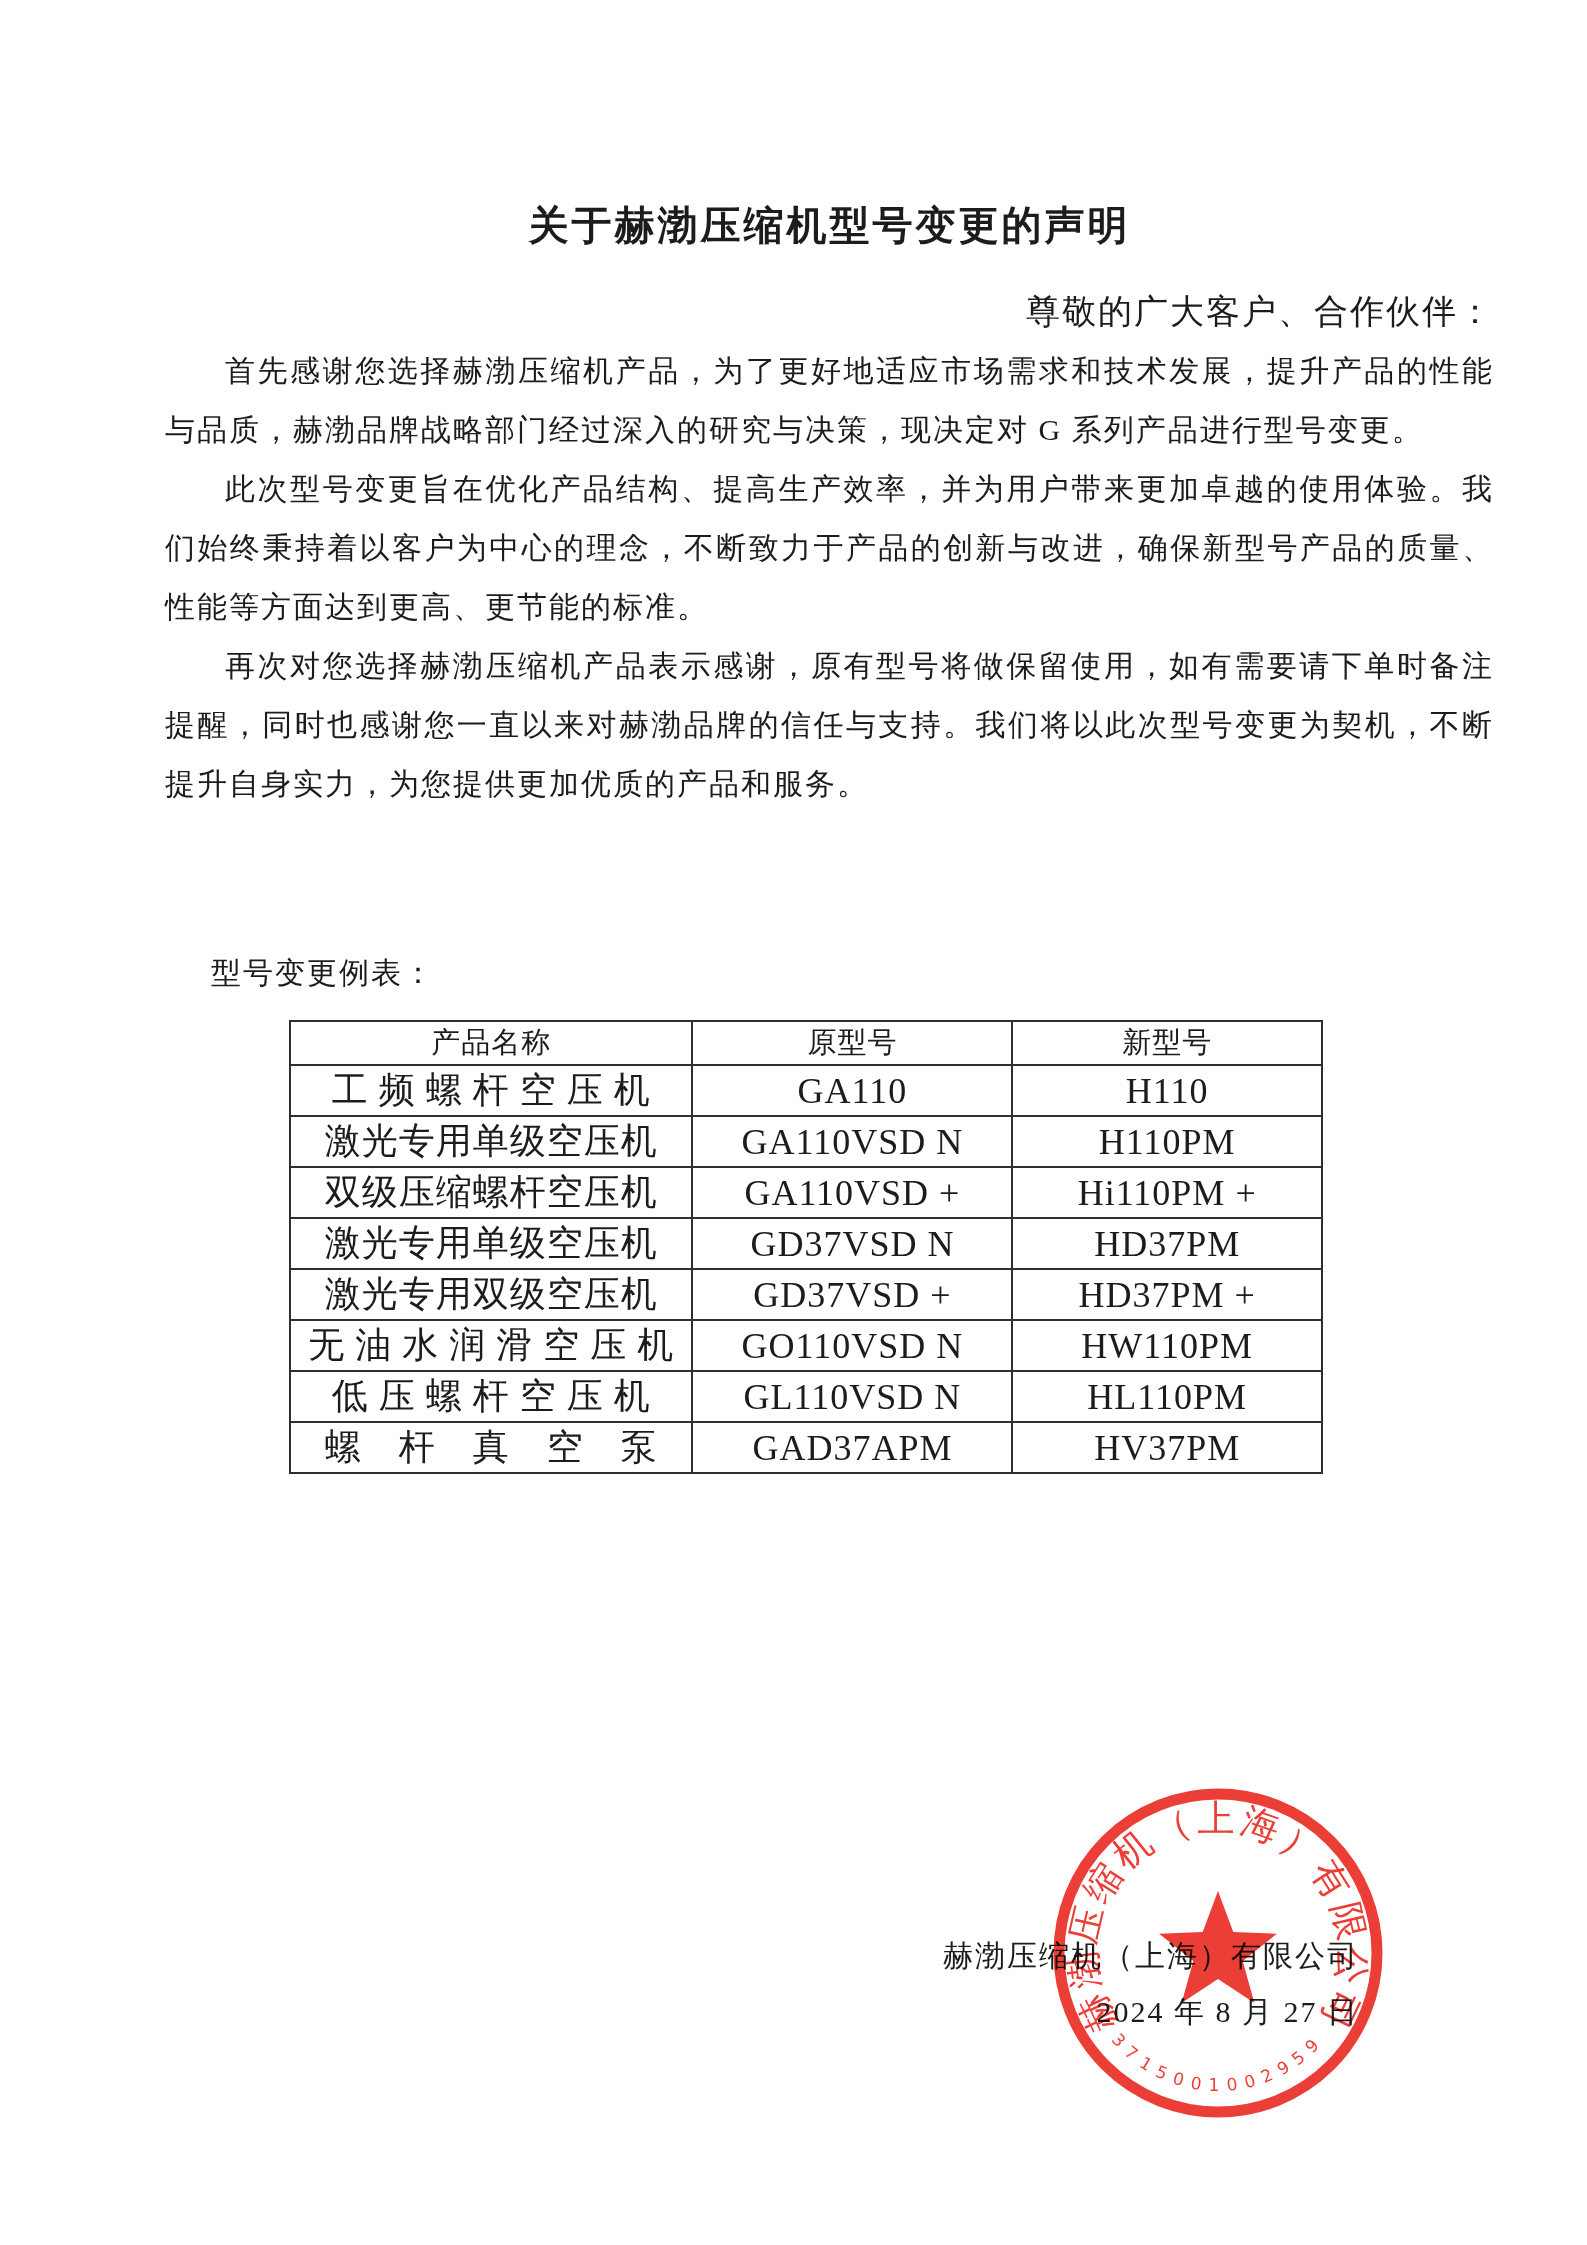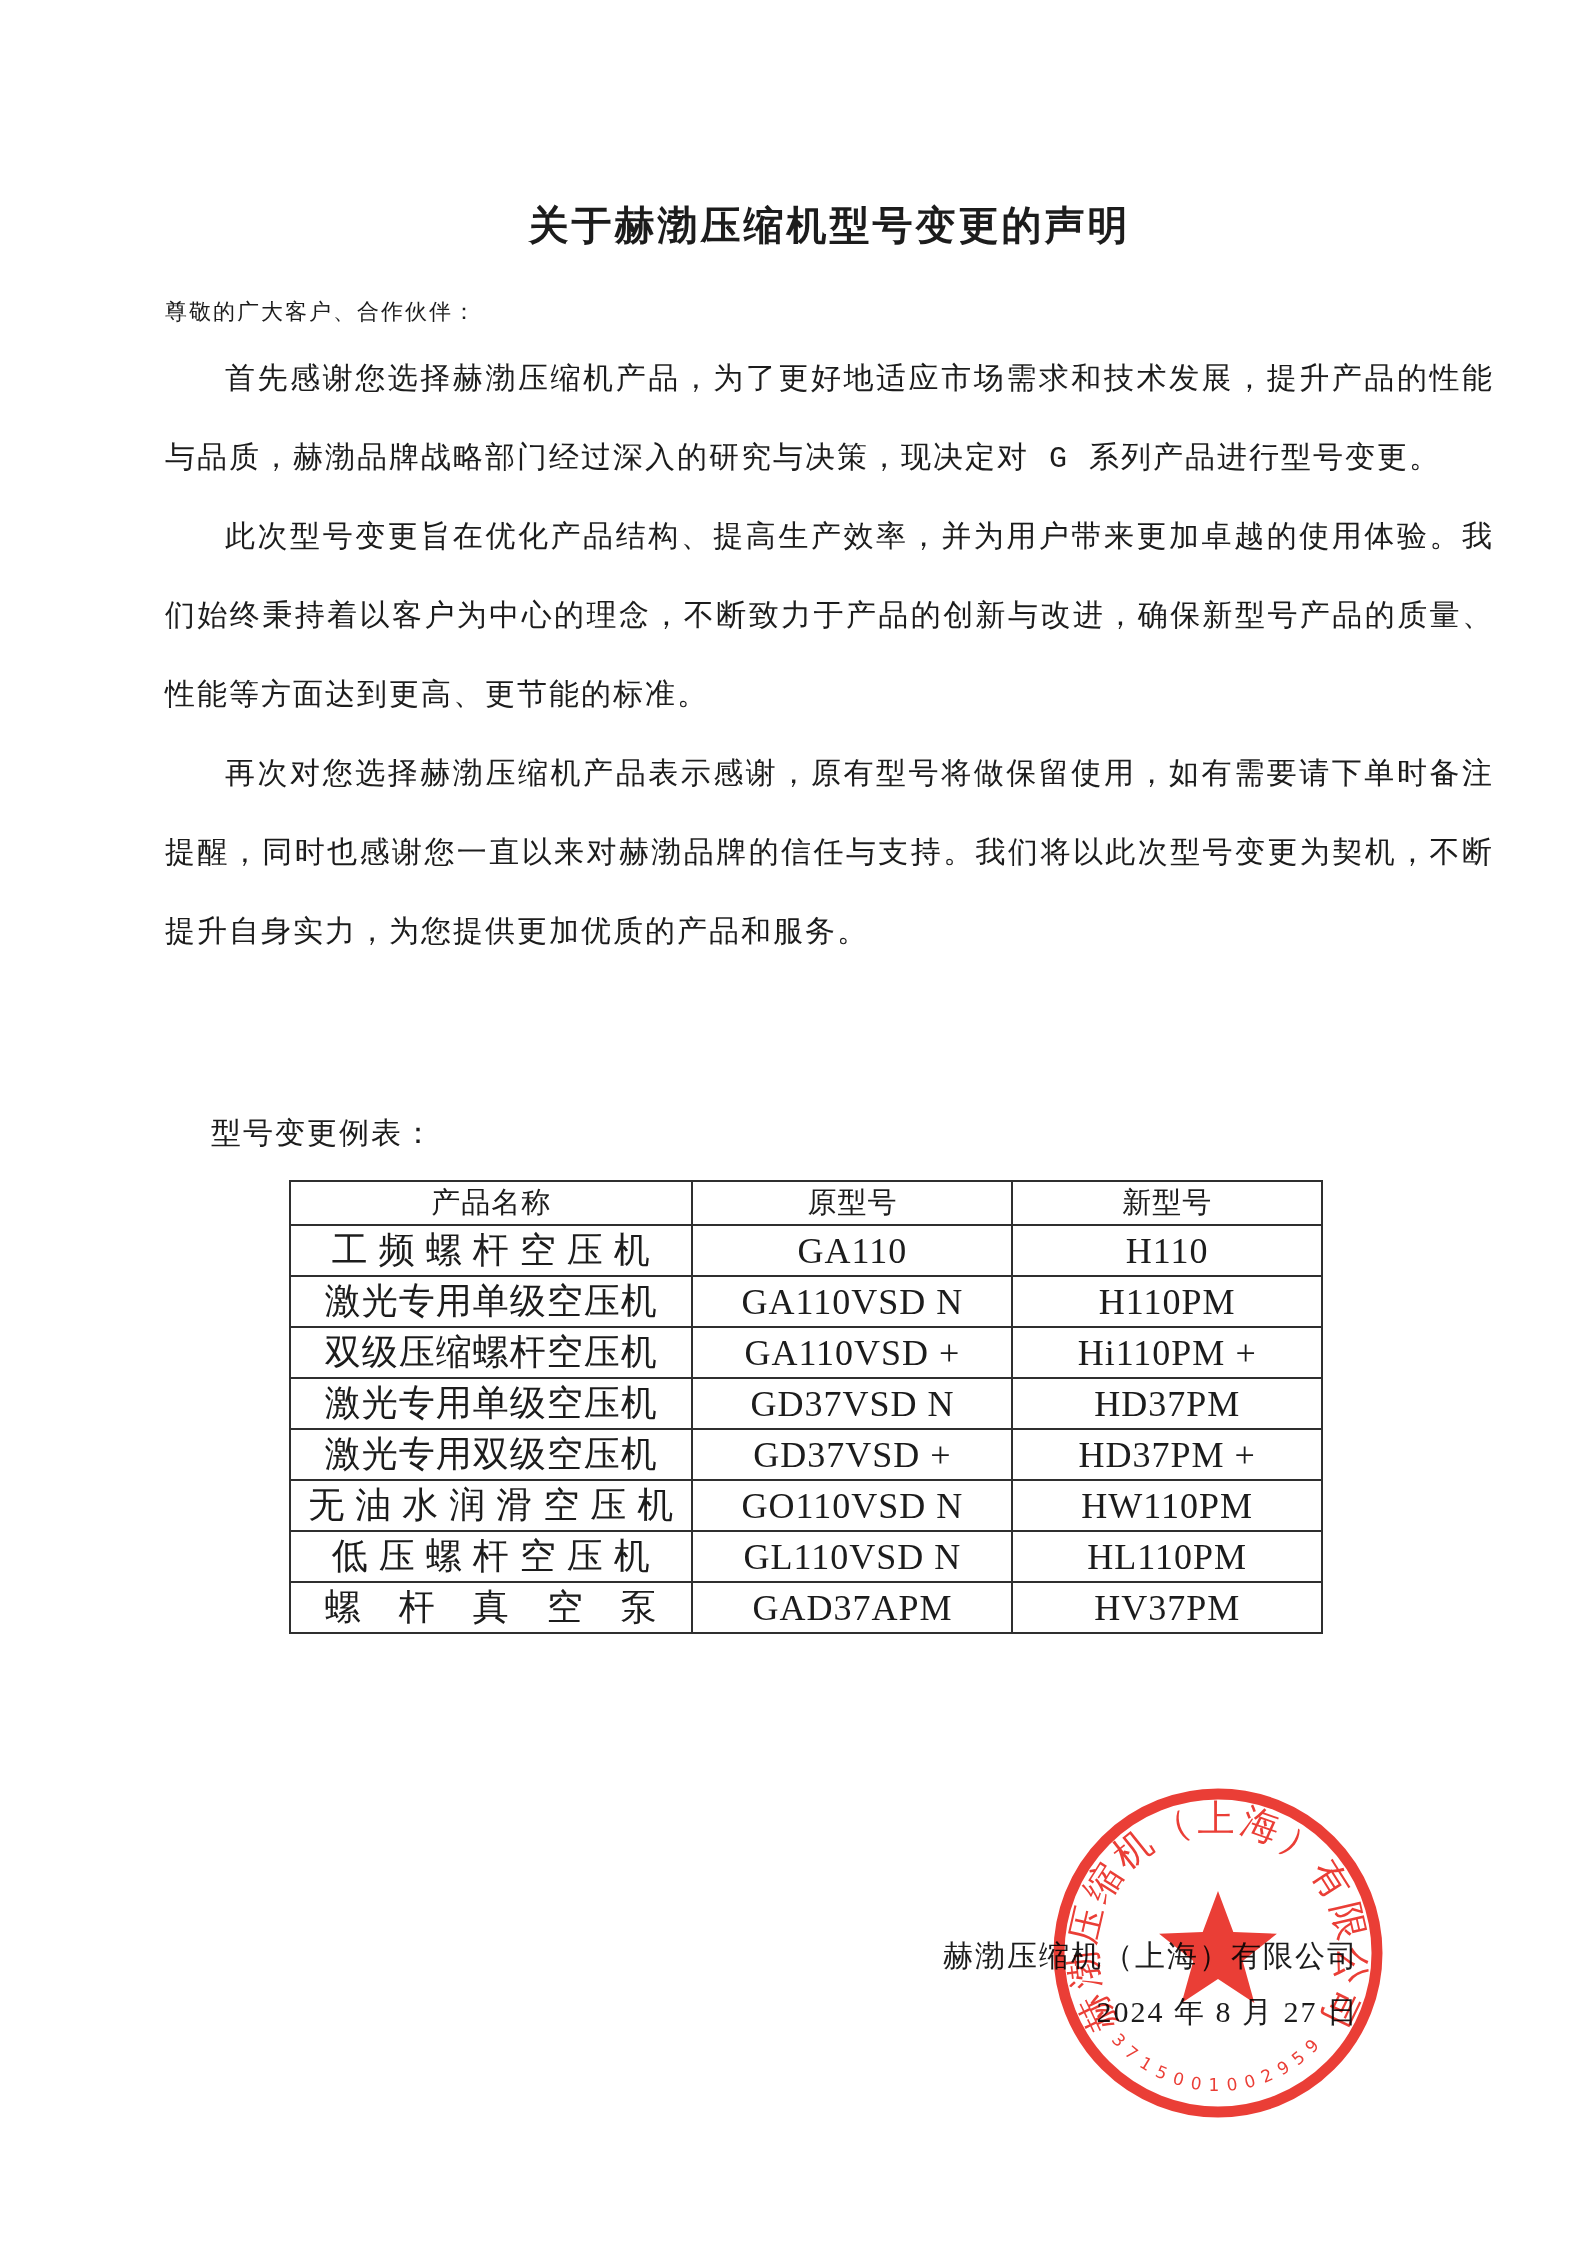--- a/index.html
+++ b/index.html
@@ -17,32 +17,32 @@
   }
   .doc-title {
     text-align: center;
     font-size: 40px;
     font-weight: 600;
     letter-spacing: 3px;
     line-height: 52px;
   }
   .salutation {
     margin-top: 30px;
-    font-size: 22px;
+    font-size: 34px;
     line-height: 59px;
     letter-spacing: 2px;
+    text-align: right;
   }
   .body-para {
     font-size: 30px;
-    line-height: 79px;
+    line-height: 59px;
     letter-spacing: 2px;
     text-indent: 2em;
     text-align: justify;
     text-justify: inter-character;
-    font-family: Liberation Mono, monospace;
   }
   .table-label {
     margin-top: 130px;
     font-size: 30px;
     letter-spacing: 2px;
     line-height: 59px;
     margin-left: 46px;
   }
   table.model-table {
     margin: 18px 0 0 124px;

